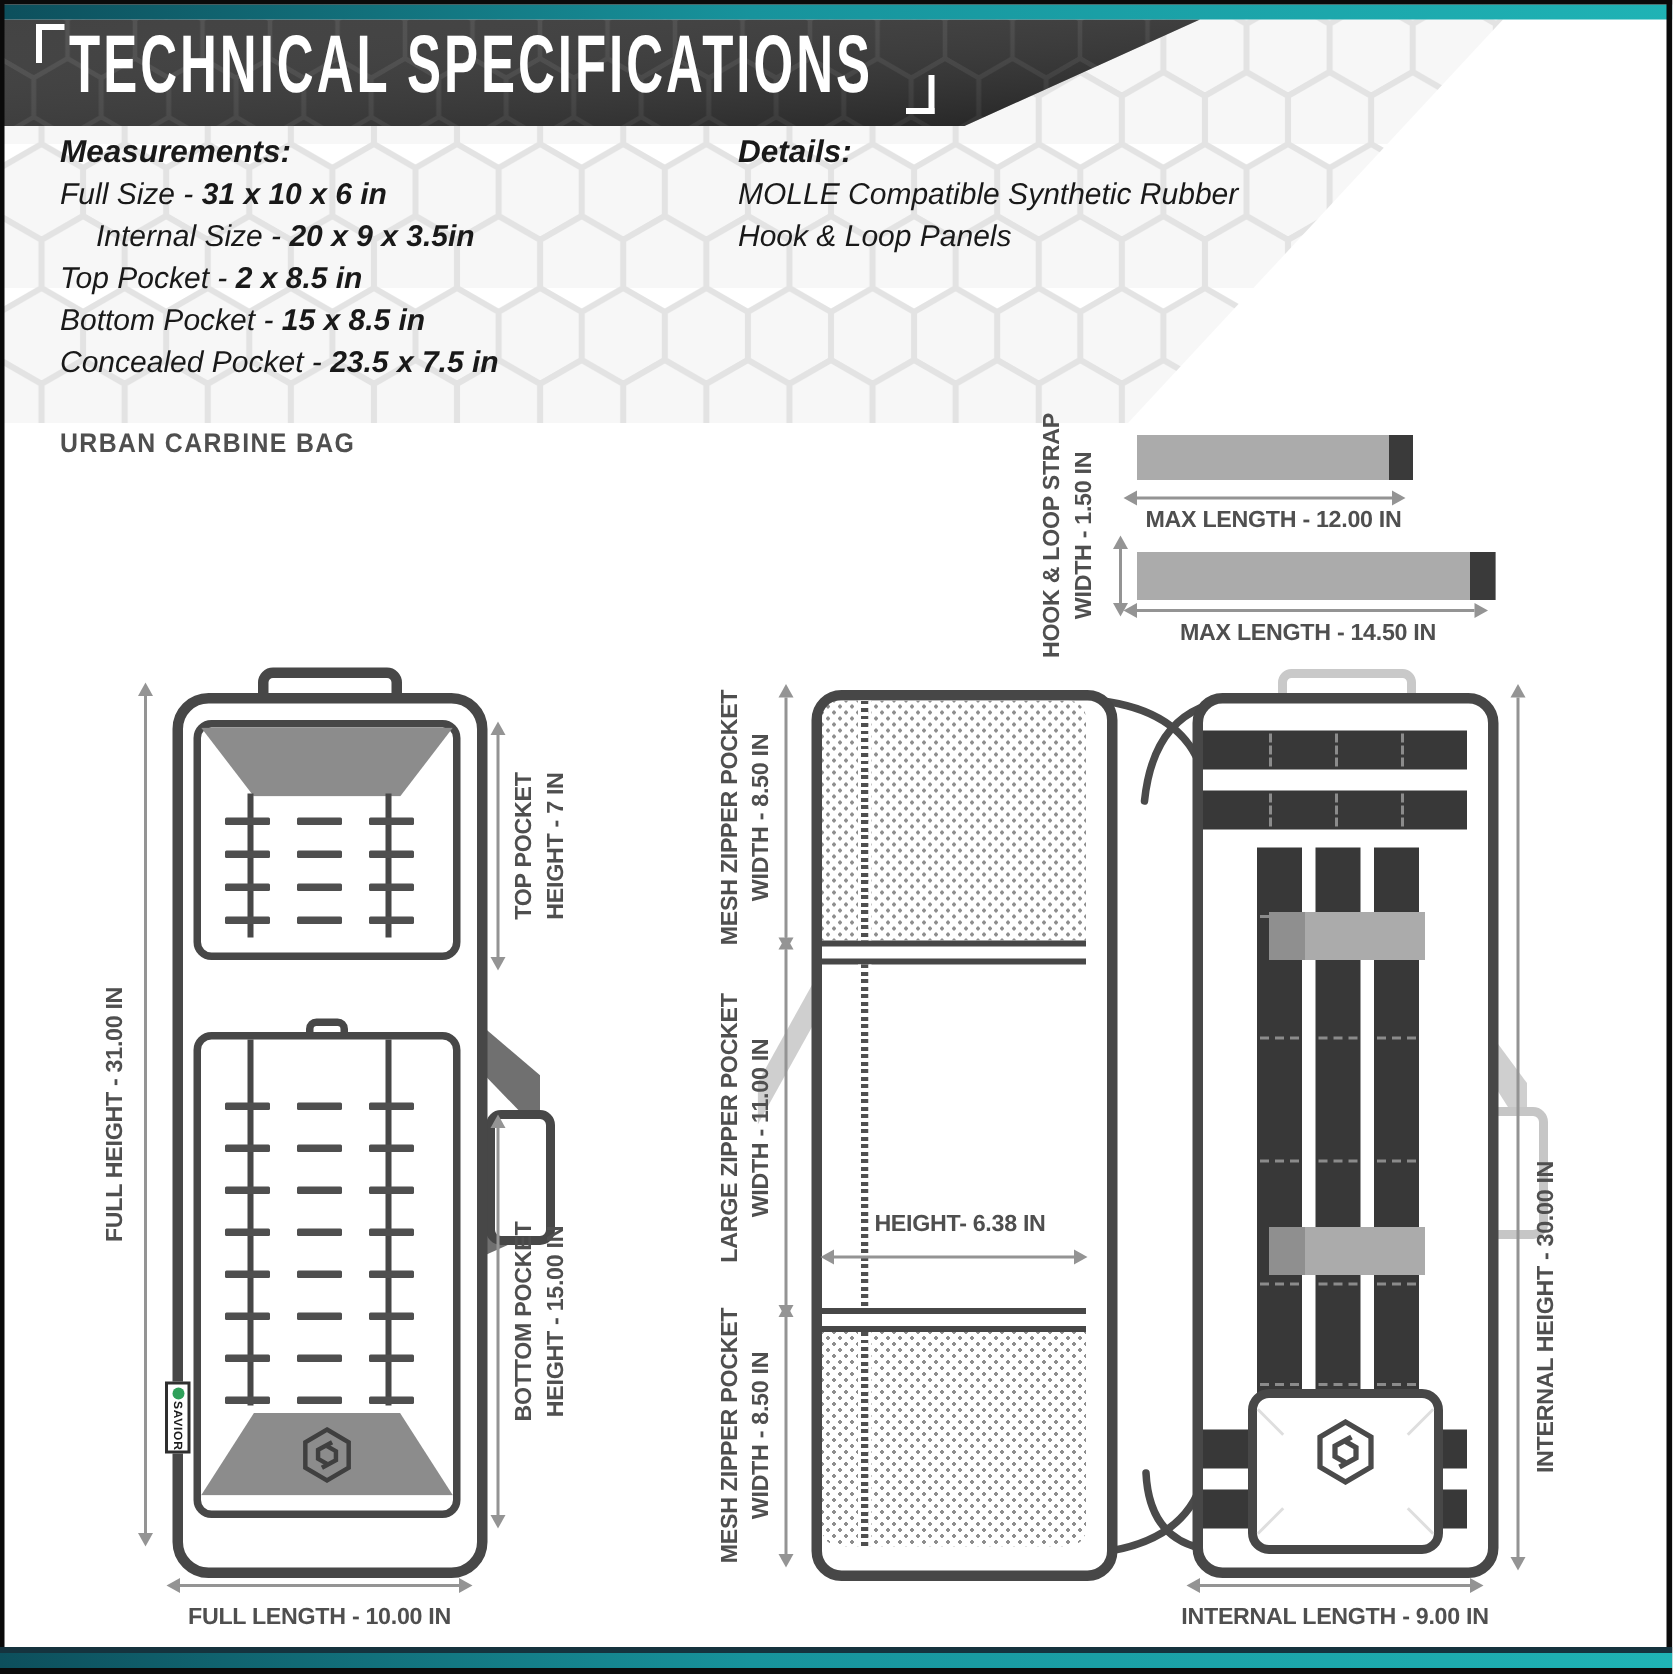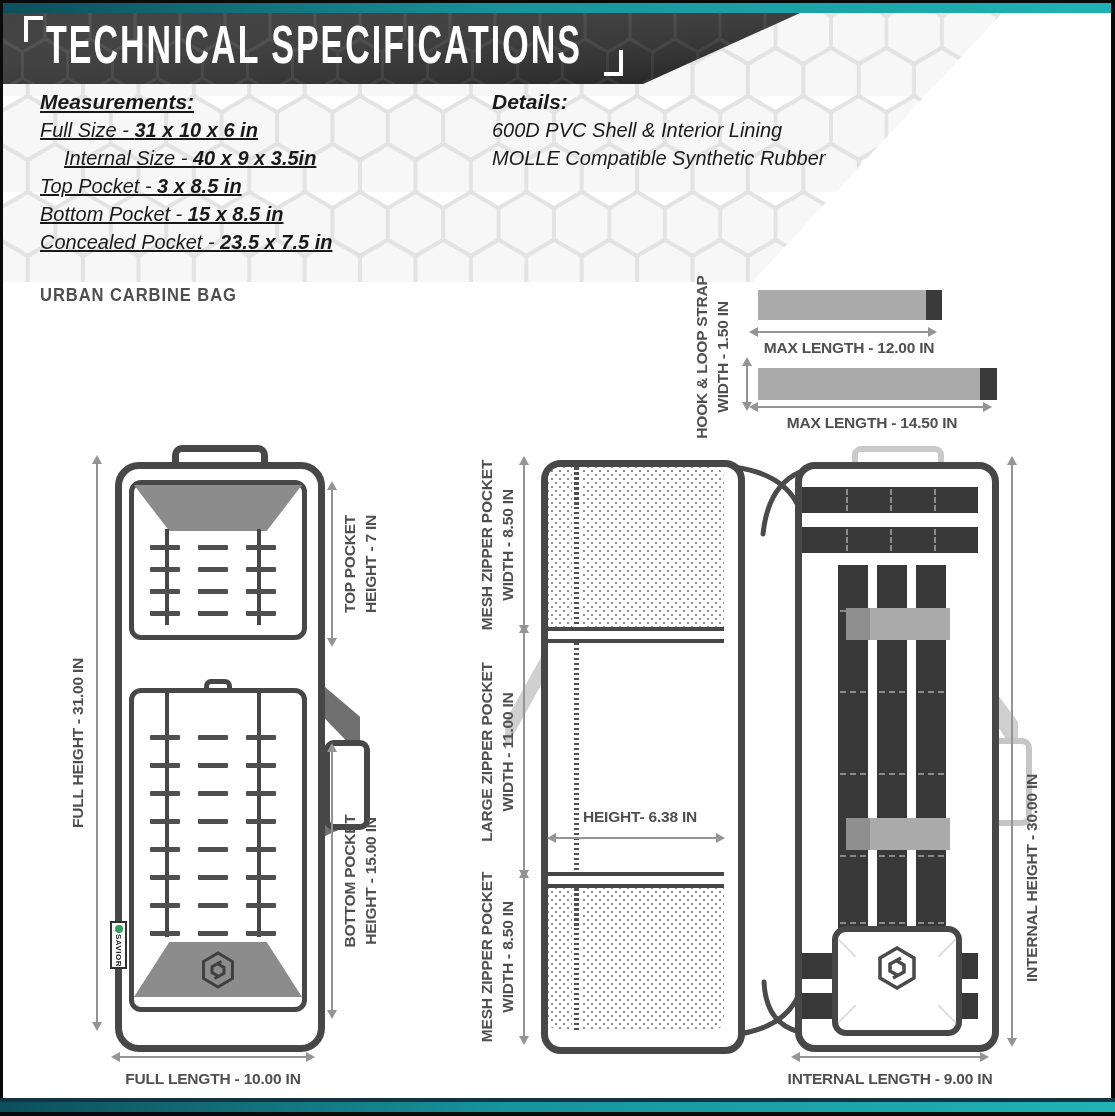--- a/index.html
+++ b/index.html
@@ -22,21 +22,21 @@
   .title { left:46px; top:20px; height:48px; display:flex; align-items:center; color:#fff;
            font-weight:700; font-size:34px; letter-spacing:2px; white-space:nowrap;
            transform:scale(1.0,1.6); transform-origin:0 50%; }
   .br-tl { left:24px; top:16px; width:15px; height:22px; border-left:4px solid #fff; border-top:4px solid #fff; }
   .br-br { left:604px; top:50px; width:15px; height:22px; border-right:4px solid #fff; border-bottom:4px solid #fff; }
 
   
   .spec { font-style:italic; font-size:20px; color:#191919; line-height:28px; }
   .spec .hd { font-weight:700; font-size:21px; }
   .spec .indent { padding-left:24px; }
-  .meas { left:40px; top:88px; width:420px;text-decoration:underline; }
+  .meas { left:40px; top:88px; width:420px; }
   .dets { left:492px; top:88px; width:430px; }
 
   .product-label { left:40px; top:285px; font-size:18px; font-weight:700; color:#4f4f4f;
                    letter-spacing:1px; transform:scaleX(.92); transform-origin:0 0; white-space:nowrap; }
 
   
   .dimv { width:2px; background:#949494; }
   .dimv::before { content:''; position:absolute; left:-4px; top:-9px;
      border-left:5px solid transparent; border-right:5px solid transparent; border-bottom:9px solid #949494; }
   .dimv::after { content:''; position:absolute; left:-4px; bottom:-9px;
@@ -126,30 +126,30 @@
     <polygon points="0,13 800,13 643,84 0,84" fill="url(#bandShade)"></polygon>
   </svg>
 
   <div class="abs br-tl"></div>
   <div class="abs title">TECHNICAL SPECIFICATIONS</div>
   <div class="abs br-br"></div>
 
   <div class="abs spec meas">
     <div class="hd">Measurements:</div>
     <div><span>Full Size - </span><b>31 x 10 x 6 in</b></div>
-    <div class="indent"><span>Internal Size - </span><b>40 x 9 x 3.5in</b></div>
-    <div><span>Top Pocket - </span><b>3 x 8.5 in</b></div>
+    <div class="indent"><span>Internal Size - </span><b>20 x 9 x 3.5in</b></div>
+    <div><span>Top Pocket - </span><b>2 x 8.5 in</b></div>
     <div><span>Bottom Pocket - </span><b>15 x 8.5 in</b></div>
     <div><span>Concealed Pocket - </span><b>23.5 x 7.5 in</b></div>
   </div>
 
   <div class="abs spec dets">
     <div class="hd">Details:</div>
-    <div>600D PVC Shell &amp; Interior Lining</div>
     <div>MOLLE Compatible Synthetic Rubber</div>
+    <div>Hook &amp; Loop Panels</div>
   </div>
 
   <div class="abs product-label">URBAN CARBINE BAG</div>
 
   <div class="abs lbl vlabel" style="left:712px; top:357px;">
     <div>HOOK &amp; LOOP STRAP</div>
     <div>WIDTH - 1.50 IN</div>
   </div>
   <div class="abs dimv" style="left:746px; top:366px; height:36px;"></div>
 

